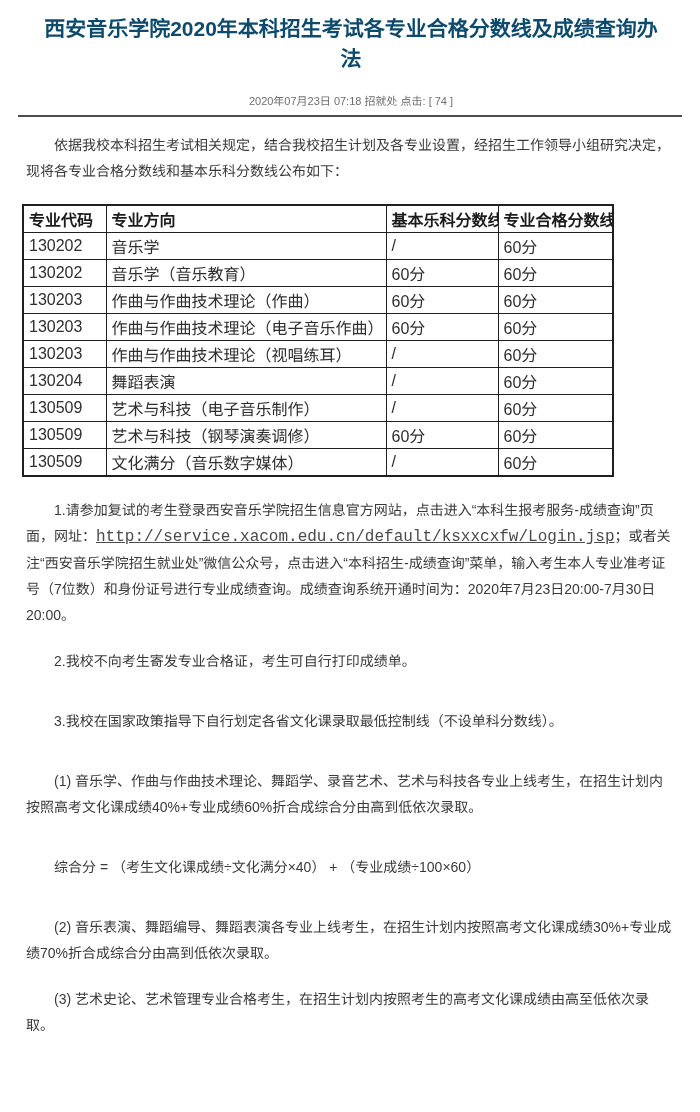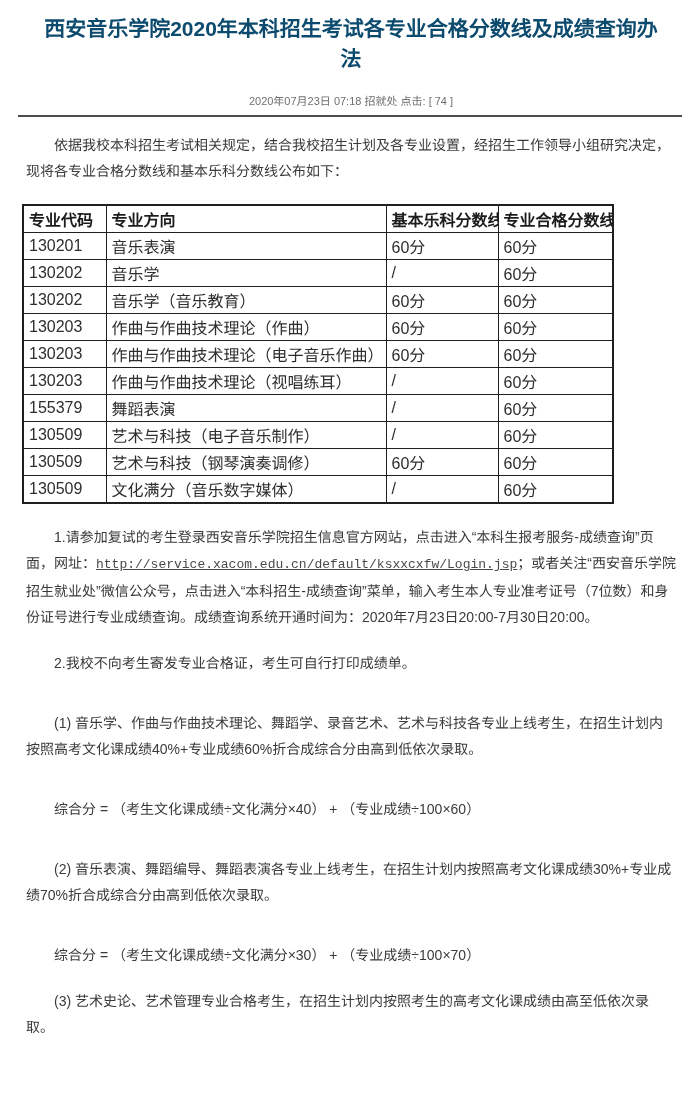--- a/index.html
+++ b/index.html
@@ -47,21 +47,21 @@
   table.scores th{font-weight:bold;color:#1c1c1c;}
 
   .gap{margin-top:34px;}
   .gap-lg{margin-top:20px;}
   .p-first{margin-top:20px;}
   .formula{padding-left:2em;}
 
   a.doclink{
     color:#4a4a4a;
     font-family:"Liberation Mono","DejaVu Sans Mono",monospace;
-    font-size:13px;
+    font-size:16px;
     text-decoration:underline;
     word-break:break-all;
   }
 </style>
 </head>
 <body>
 
 <div class="page">
 
   <h1 class="title">西安音乐学院2020年本科招生考试各专业合格分数线及成绩查询办法</h1>
@@ -82,26 +82,20 @@
     <thead>
       <tr>
         <th>专业代码</th>
         <th>专业方向</th>
         <th>基本乐科分数线</th>
         <th>专业合格分数线</th>
       </tr>
     </thead>
     <tbody>
         <tr>
-          <td>130201</td>
-          <td>音乐表演</td>
-          <td>60分</td>
-          <td>60分</td>
-        </tr>
-        <tr>
           <td>130202</td>
           <td>音乐学</td>
           <td>/</td>
           <td>60分</td>
         </tr>
         <tr>
           <td>130202</td>
           <td>音乐学（音乐教育）</td>
           <td>60分</td>
           <td>60分</td>
@@ -118,21 +112,21 @@
           <td>60分</td>
           <td>60分</td>
         </tr>
         <tr>
           <td>130203</td>
           <td>作曲与作曲技术理论（视唱练耳）</td>
           <td>/</td>
           <td>60分</td>
         </tr>
         <tr>
-          <td>155379</td>
+          <td>130204</td>
           <td>舞蹈表演</td>
           <td>/</td>
           <td>60分</td>
         </tr>
         <tr>
           <td>130509</td>
           <td>艺术与科技（电子音乐制作）</td>
           <td>/</td>
           <td>60分</td>
         </tr>
@@ -148,24 +142,24 @@
           <td>/</td>
           <td>60分</td>
         </tr>
       </tbody>
   </table>
 
   <p class="p-first indent"><span>1.请参加复试的考生登录西安音乐学院招生信息官方网站，点击进入“本科生报考服务-成绩查询”页面，网址：</span><a class="doclink" href="#">http://service.xacom.edu.cn/default/ksxxcxfw/Login.jsp</a><span>；或者关注“西安音乐学院招生就业处”微信公众号，点击进入“本科招生-成绩查询”菜单，输入考生本人专业准考证号（7位数）和身份证号进行专业成绩查询。成绩查询系统开通时间为：2020年7月23日20:00-7月30日20:00。</span></p>
 
   <p class="gap-lg indent">2.我校不向考生寄发专业合格证，考生可自行打印成绩单。</p>
 
+  <p class="gap indent">3.我校在国家政策指导下自行划定各省文化课录取最低控制线（不设单科分数线）。</p>
 
   <p class="gap indent">(1) 音乐学、作曲与作曲技术理论、舞蹈学、录音艺术、艺术与科技各专业上线考生，在招生计划内按照高考文化课成绩40%+专业成绩60%折合成综合分由高到低依次录取。</p>
 
   <p class="gap formula">综合分 = （考生文化课成绩÷文化满分×40） + （专业成绩÷100×60）</p>
 
   <p class="gap indent">(2) 音乐表演、舞蹈编导、舞蹈表演各专业上线考生，在招生计划内按照高考文化课成绩30%+专业成绩70%折合成综合分由高到低依次录取。</p>
 
-  <p class="gap formula">综合分 = （考生文化课成绩÷文化满分×30） + （专业成绩÷100×70）</p>
 
   <p class="gap-lg indent">(3) 艺术史论、艺术管理专业合格考生，在招生计划内按照考生的高考文化课成绩由高至低依次录取。</p>
 
 </div>
 
 </body></html>

